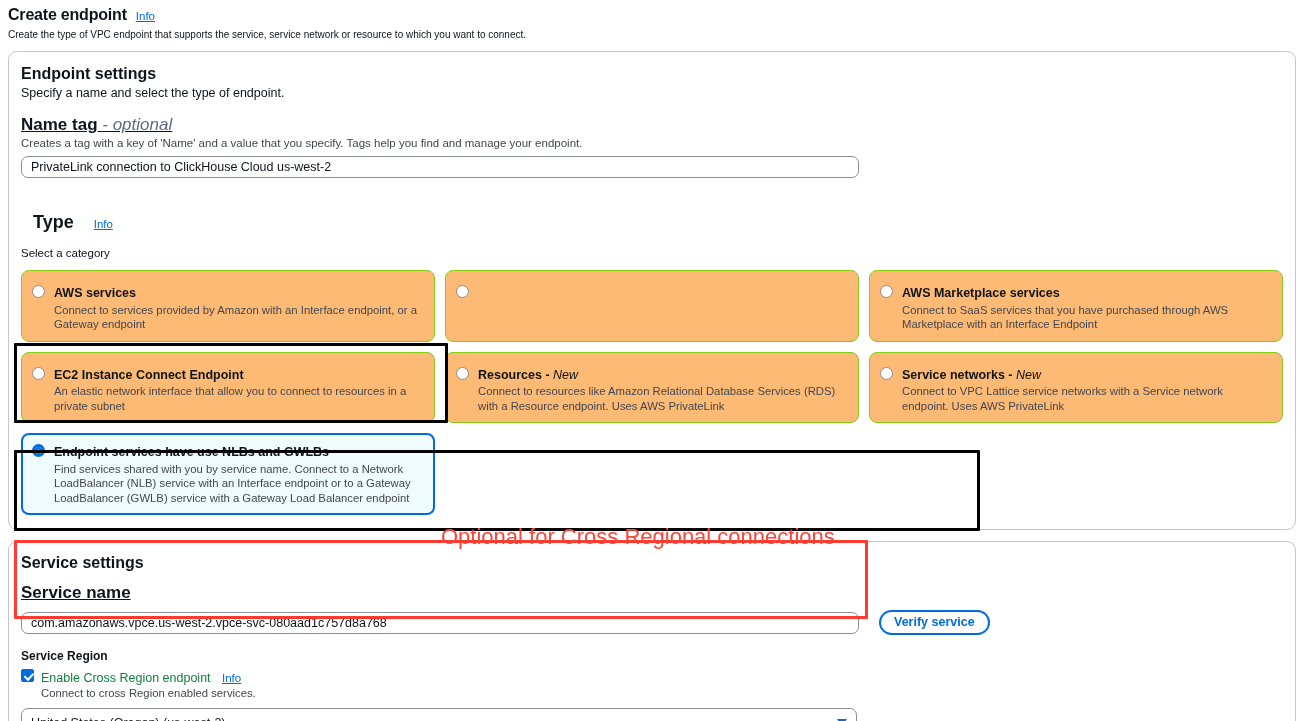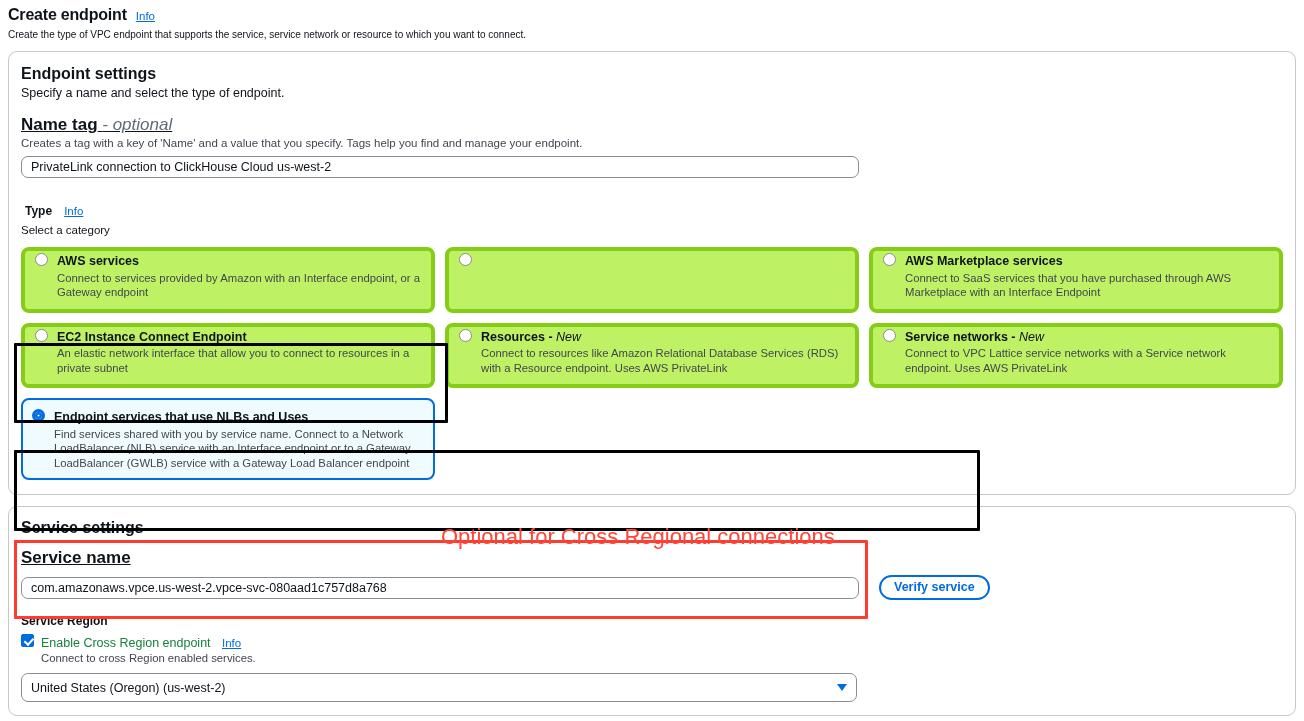--- a/index.html
+++ b/index.html
@@ -58,35 +58,35 @@
     background: #fff;
     display: flex; align-items: center;
     padding: 8px 9px;
     font-size: 12.5px; color: #0f141a;
     width: 838px;
   }
 
   .section-head {
     display: flex; align-items: baseline; gap: 8px; margin-top: 22px;
   }
-  .section-head h3 { font-size: 12px; font-weight: 700; margin: 4px; }
+  .section-head h3 { font-size: 18px; font-weight: 700; margin: 12px; }
   .section-sub { font-size: 11.5px; color: #0f141a; margin-top: 2px; }
 
   
   .card-grid {
     display: grid;
     grid-template-columns: repeat(3, 1fr);
     gap: 10px 10px;
     margin-top: 11px;
   }
   .rcard {
-    border: 4px solid #84cc16;
+    border: 1px solid #84cc16;
     border-radius: 8px;
-    background: #bef264;
-    padding: 0 10px 9px 10px;
+    background: #fdba74;
+    padding: 12px 10px 9px 10px;
     display: flex; gap: 9px;
     cursor: pointer;
     min-height: 52px;
   }
   .rcard.selected {
     border: 2px solid #006ce0;
     background: #f0fbff;
     padding: 7px 9px 8px 9px;
   }
   .radio {
@@ -256,21 +256,21 @@
         <span class="radio"></span>
         <span>
           <span class="rcard-title"><span>Service networks - </span><span class="new">New</span></span>
           <div class="rcard-desc">Connect to VPC Lattice service networks with a Service network endpoint. Uses AWS PrivateLink</div>
         </span>
       </div>
 
       <div class="rcard selected">
         <span class="radio on"></span>
         <span>
-          <span class="rcard-title">Endpoint services that use NLBs and Uses</span>
+          <span class="rcard-title">Endpoint services have use NLBs and GWLBs</span>
           <div class="rcard-desc">Find services shared with you by service name. Connect to a Network LoadBalancer (NLB) service with an Interface endpoint or to a Gateway LoadBalancer (GWLB) service with a Gateway Load Balancer endpoint</div>
         </span>
       </div>
 
     </div>
   </div>
 </div>
 
 <div class="panel">
   <div class="panel-inner" style="padding:12px 12px 13px 12px;">

